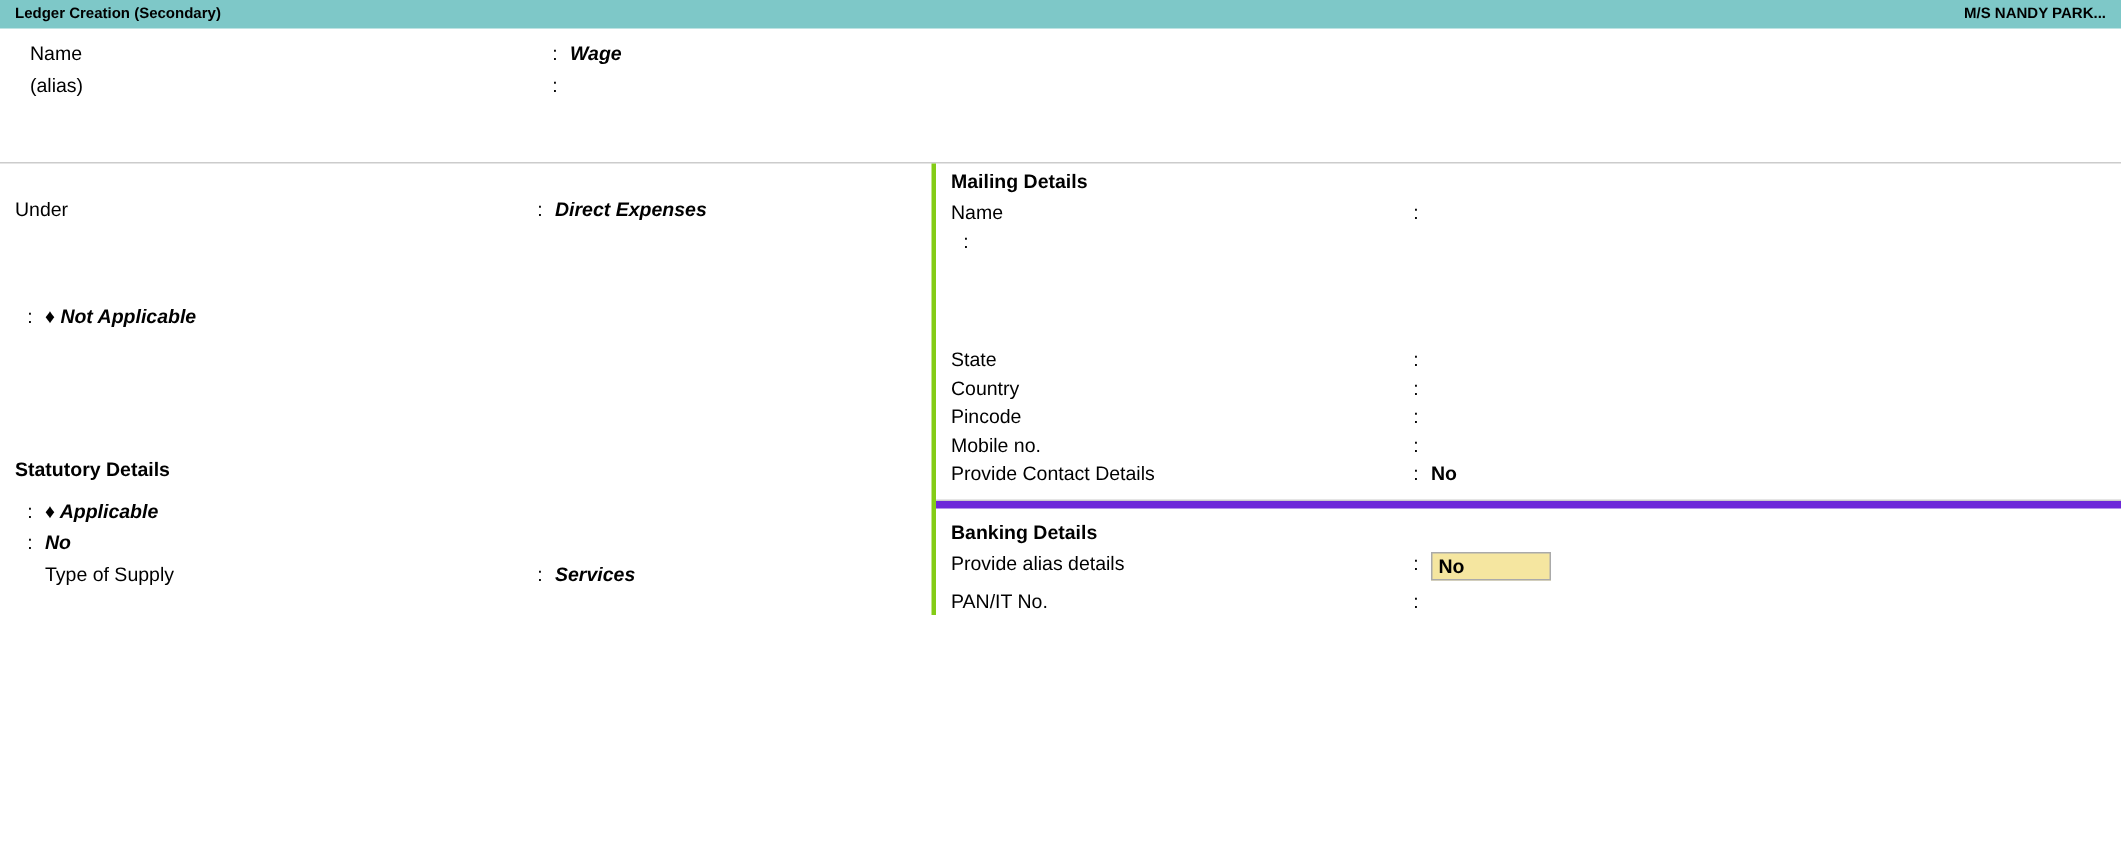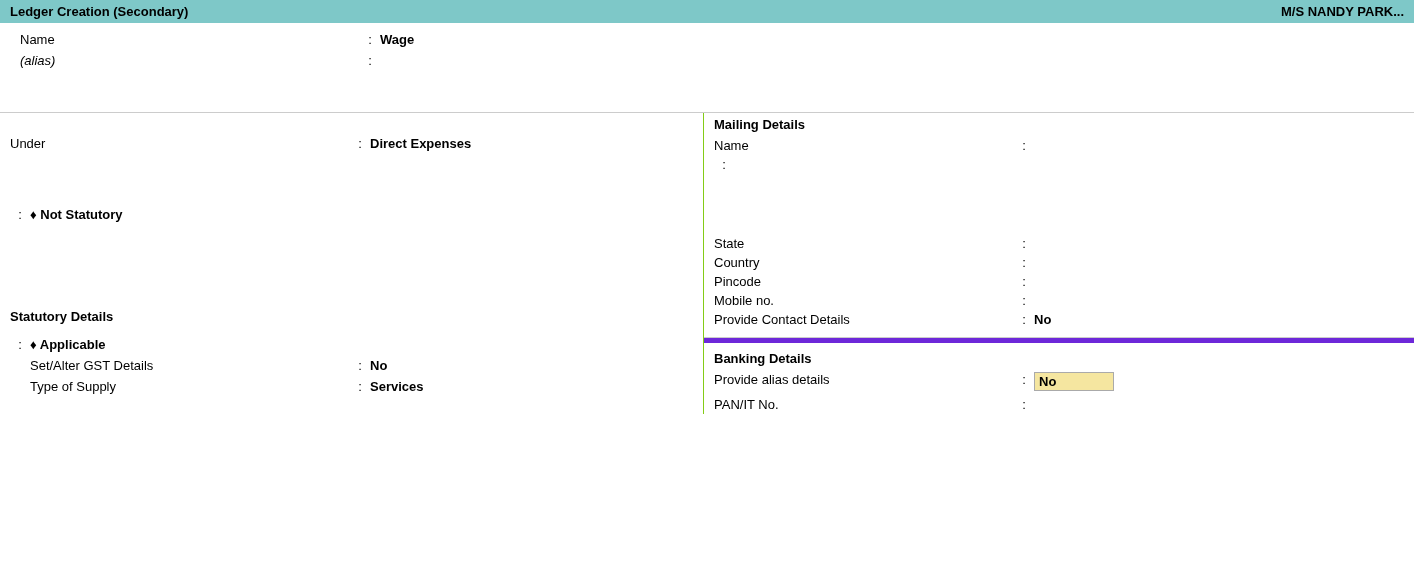--- a/index.html
+++ b/index.html
@@ -11,31 +11,31 @@
       width: 1414px;
     }
 
     .header-bar {
       background: #7ec8c8;
       display: flex;
       justify-content: space-between;
       align-items: center;
       padding: 4px 10px;
       font-weight: bold;
-      font-size: 13px;
+      font-size: 10px;
     }
 
     .main-content {
       display: flex;
       width: 100%;
     }
 
     .left-panel {
-      width: 704px;
-      border-right: 1px solid #84cc16;
+      width: 624px;
+      border-right: 3px solid #84cc16;
       padding: 0;
     }
 
     .right-panel {
       flex: 1;
       padding: 0;
     }
 
     
     .top-section {
@@ -49,30 +49,30 @@
       align-items: flex-start;
       padding: 3px 10px;
     }
 
     .field-label {
       width: 340px;
       color: #000;
     }
 
     .field-label-italic {
-      font-style: italic;
     }
 
     .field-colon {
       width: 20px;
       text-align: center;
     }
 
     .field-value {
       font-weight: bold;
+      font-style: italic;
     }
 
     .section-title {
       font-weight: bold;
       padding: 4px 10px;
       font-size: 13px;
     }
 
     .right-field-row {
       display: flex;
@@ -150,39 +150,38 @@
       <span class="field-label">Under</span>
       <span class="field-colon">:</span>
       <span class="field-value">Direct Expenses</span>
     </div>
 
     <div style="height: 50px;"></div>
 
     <div class="field-row">
       <span class="field-colon">:</span>
       <span class="field-value">
-        <span>♦ </span><span>Not Statutory</span>
+        <span>♦ </span><span>Not Applicable</span>
       </span>
     </div>
 
     <div style="height: 80px;"></div>
 
     <div class="section-title">Statutory Details</div>
 
     <div style="height: 6px;"></div>
 
     <div class="field-row">
       <span class="field-colon">:</span>
       <span class="field-value">
         <span>♦ </span><span>Applicable</span>
       </span>
     </div>
 
     <div class="field-row">
-      <span class="field-label" style="padding-left: 20px;"><span>Set/Alter GST Details</span></span>
       <span class="field-colon">:</span>
       <span class="field-value">No</span>
     </div>
 
     <div class="field-row">
       <span class="field-label" style="padding-left: 20px;"><span>Type of Supply</span></span>
       <span class="field-colon">:</span>
       <span class="field-value">Services</span>
     </div>
 

